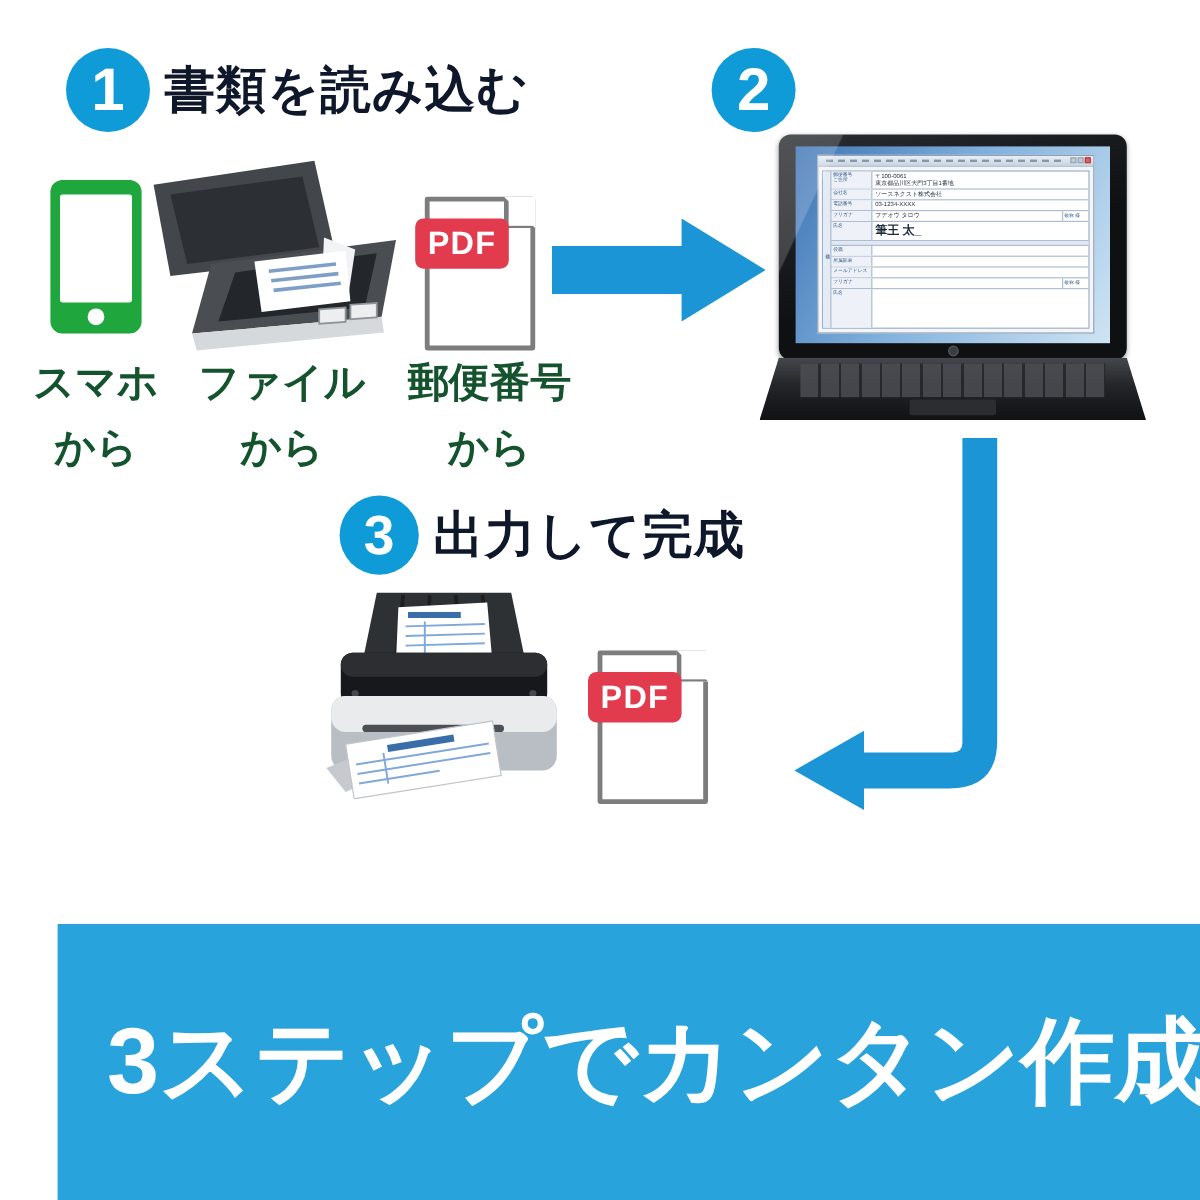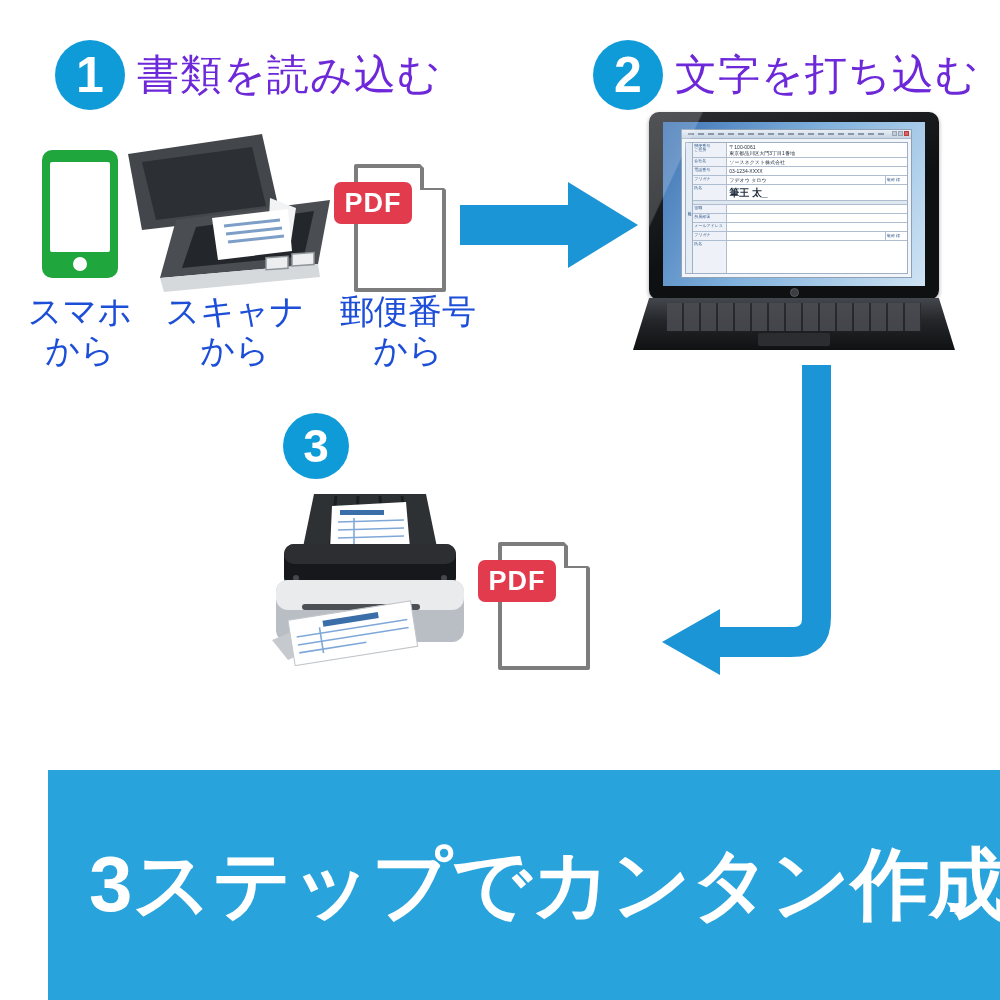--- a/index.html
+++ b/index.html
@@ -5,45 +5,45 @@
   * { margin:0; padding:0; box-sizing:border-box; }
   html,body { width:1000px; height:1000px; background:#fff;
     font-family:"Liberation Sans","DejaVu Sans",sans-serif; }
   .canvas { position:relative; width:1000px; height:1000px; background:#fff; overflow:hidden; }
 
   
   .step-header { position:absolute; display:flex; align-items:center; gap:12px; }
   .step-badge { width:70px; height:70px; border-radius:50%; background:#0E9BD8;
     color:#fff; font-size:50px; font-weight:800; display:flex; align-items:center;
     justify-content:center; flex:0 0 auto; }
-  .step-title { font-size:42px; font-weight:400; color:#6d28d9; letter-spacing:1px; white-space:nowrap; }
+  .step-title { font-size:42px; font-weight:700; color:#0f172a; letter-spacing:1px; white-space:nowrap; }
   #step1-header { left:55px; top:40px; }
   #step2-header { left:593px; top:40px; }
   #step3-header { left:283px; top:413px; }
 
   
-  .item-label { position:absolute; text-align:center; font-size:34px; font-weight:400;
-    color:#1d4ed8; line-height:39px; white-space:pre-line; }
+  .item-label { position:absolute; text-align:center; font-size:34px; font-weight:700;
+    color:#14532d; line-height:54px; white-space:pre-line; }
 
   
   .phone { position:absolute; left:42px; top:150px; width:76px; height:128px;
     background:#1FA63C; border-radius:10px; }
   .phone .screen { position:absolute; left:8px; top:12px; right:8px; bottom:26px; background:#fff; border-radius:2px; }
   .phone .home { position:absolute; left:50%; bottom:7px; width:14px; height:14px;
     margin-left:-7px; border-radius:50%; background:#fff; }
 
   
   .pdf-file { position:absolute; width:118px; height:132px; }
   .pdf-doc { position:absolute; left:24px; top:2px; width:92px; height:128px;
     background:#fff; border:4px solid #7d7d7d; border-radius:2px; }
   .pdf-doc .fold { position:absolute; right:-4px; top:-4px; width:0; height:0;
     border-left:26px solid #7d7d7d; border-top:26px solid #fff; }
   .pdf-doc .fold:after { content:""; position:absolute; left:-22px; top:-22px; width:0; height:0;
     border-left:20px solid #fff; border-top:20px solid #fff; }
-  .pdf-badge { position:absolute; left:4px; top:20px; width:78px; height:42px; background:#E23B4E;
+  .pdf-badge { position:absolute; left:16px; top:20px; width:78px; height:42px; background:#E23B4E;
     border-radius:7px; color:#fff; font-size:27px; font-weight:800; display:flex;
     align-items:center; justify-content:center; letter-spacing:1px; }
   #pdf1 { left:330px; top:162px; }
   #pdf2 { left:474px; top:540px; }
 
   
   .arrow-svg { position:absolute; }
 
   
   .laptop { position:absolute; left:633px; top:112px; width:322px; height:238px; }
@@ -100,21 +100,20 @@
 
 <div class="canvas">
 
   <div class="step-header" id="step1-header">
     <div class="step-badge">1</div>
     <div class="step-title">書類を読み込む</div>
   </div>
 
   <div class="step-header" id="step2-header">
     <div class="step-badge">2</div>
-    <div class="step-title">文字を打ち込む</div>
   </div>
 
   <div class="phone">
     <div class="screen"></div>
     <div class="home"></div>
   </div>
 
   <svg class="arrow-svg" style="left:120px;top:130px;" width="220" height="168" viewBox="0 0 220 168">
     <polygon points="8,24 142,4 160,84 22,100" fill="#43464a"></polygon>
     <polygon points="22,32 132,17 146,76 36,90" fill="#2c2f33"></polygon>
@@ -136,21 +135,21 @@
 
   <div class="pdf-file" id="pdf1">
     <div class="pdf-doc">
         <div class="fold"></div>
       </div>
     <div class="pdf-badge">PDF</div>
   </div>
 
   <div class="item-label" style="left:18px;top:292px;width:124px;">スマホ
 から</div>
-  <div class="item-label" style="left:150px;top:292px;width:170px;">スキャナ
+  <div class="item-label" style="left:150px;top:292px;width:170px;">ファイル
 から</div>
   <div class="item-label" style="left:330px;top:292px;width:156px;">郵便番号
 から</div>
 
   <svg class="arrow-svg" style="left:460px;top:182px;" width="180" height="86" viewBox="0 0 180 86">
     <polygon points="0,23 108,23 108,0 178,43 108,86 108,63 0,63" fill="#1B95D5"></polygon>
   </svg>
 
   <div class="laptop">
     <div class="lt-screen">
@@ -224,20 +223,21 @@
       <div class="lt-touchpad"></div>
     </div>
   </div>
 
   <svg class="arrow-svg" style="left:645px;top:365px;" width="220" height="315" viewBox="0 0 220 315">
     <path d="M157,0 L186,0 L186,252 Q186,292 146,292 L75,292 L75,310 L17,277 L75,244 L75,262 L149,262 Q157,262 157,254 L157,0 Z" fill="#1B95D5"></path>
   </svg>
 
   <div class="step-header" id="step3-header">
     <div class="step-badge" style="width:66px;height:66px;font-size:46px;">3</div>
+    <div class="step-title">出力して完成</div>
   </div>
 
   <svg class="arrow-svg" style="left:264px;top:488px;" width="212" height="178" viewBox="0 0 212 178">
     <polygon points="50,6 162,6 174,64 38,64" fill="#2e3134"></polygon>
     <g stroke="#1b1d1f" stroke-width="3">
       <line x1="72" y1="8" x2="66" y2="62"></line>
         <line x1="94" y1="8" x2="92" y2="62"></line>
       <line x1="116" y1="8" x2="118" y2="62"></line>
         <line x1="138" y1="8" x2="144" y2="62"></line>
     </g>

